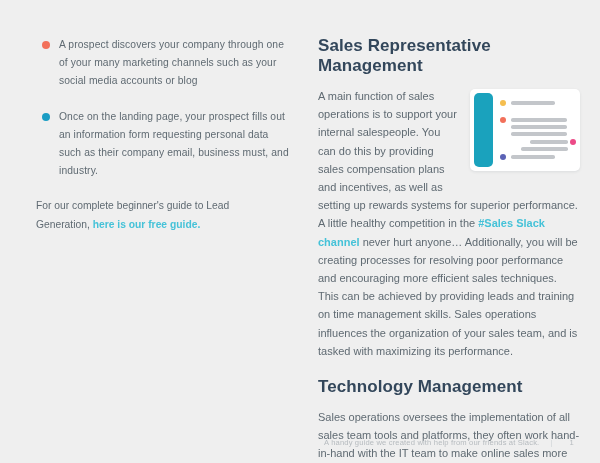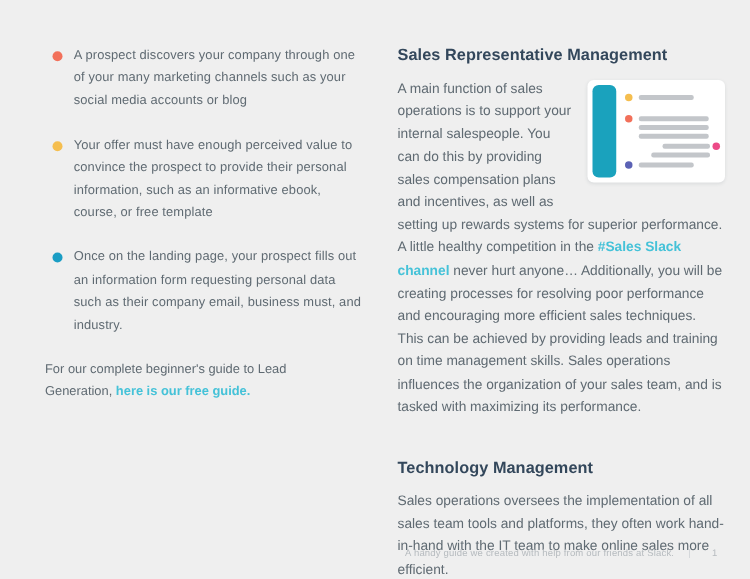--- a/index.html
+++ b/index.html
@@ -72,21 +72,21 @@
   }
   .inline-link {
     color: #45c2d8;
     font-weight: bold;
     text-decoration: none;
     display: inline-block;
   }
 
   
   .section-heading {
-    font-size: 13px;
+    font-size: 17px;
     font-weight: bold;
     color: #33475b;
     margin: 0 0 11px 0;
     letter-spacing: 0.005em;
   }
   .rich-body {
     font-size: 11px;
     line-height: 18.2px;
     color: #5f6a72;
     margin: 0;
@@ -177,24 +177,20 @@
 
     <div class="col-left">
       <ul class="bullet-list">
 
         <li class="bullet-item">
           <span class="bullet-dot" style="background:#f2705a"></span>
           <span>A prospect discovers your company through one of your many marketing channels such as your social media accounts or blog</span>
         </li>
 
 
-        <li class="bullet-item">
-          <span class="bullet-dot" style="background:#f5be4f"></span>
-          <span>Your offer must have enough perceived value to convince the prospect to provide their personal information, such as an informative ebook, course, or free template</span>
-        </li>
 
         <li class="bullet-item">
           <span class="bullet-dot" style="background:#1a9dc4"></span>
           <span>Once on the landing page, your prospect fills out an information form requesting personal data such as their company email, business must, and industry.</span>
         </li>
 
 
       </ul>
 
       <p class="closing-para">
@@ -225,21 +221,21 @@
               <span class="row-bar" style="left:32px; top:51px; width:38px"></span>
               <span class="row-bar" style="left:23px; top:58px; width:47px"></span>
               <span class="row-bar" style="left:13px; top:66px; width:44px"></span>
             </div>
           </div>
         </div>
 
         <p class="rich-body"><span>A main function of sales operations is to support your internal salespeople. You can do this by providing sales compensation plans and incentives, as well as setting up rewards systems for superior performance. A little healthy competition in the </span><a class="link-cyan" href="#">#Sales Slack channel</a><span> never hurt anyone… Additionally, you will be creating processes for resolving poor performance and encouraging more efficient sales techniques. This can be achieved by providing leads and training on time management skills. Sales operations influences the organization of your sales team, and is tasked with maximizing its performance.</span></p>
       </div>
 
-      <h2 class="section-heading" style="margin-top:31px;">Technology Management</h2>
+      <h2 class="section-heading" style="margin-top:17px;">Technology Management</h2>
 
       <p class="rich-body">Sales operations oversees the implementation of all sales team tools and platforms, they often work hand-in-hand with the IT team to make online sales more efficient.</p>
 
     </div>
   </div>
 
   <div class="footer">
     <span>A handy guide we created with help from our friends at Slack.</span>
     <span class="footer-sep">|</span>
     <span class="footer-page">1</span>

